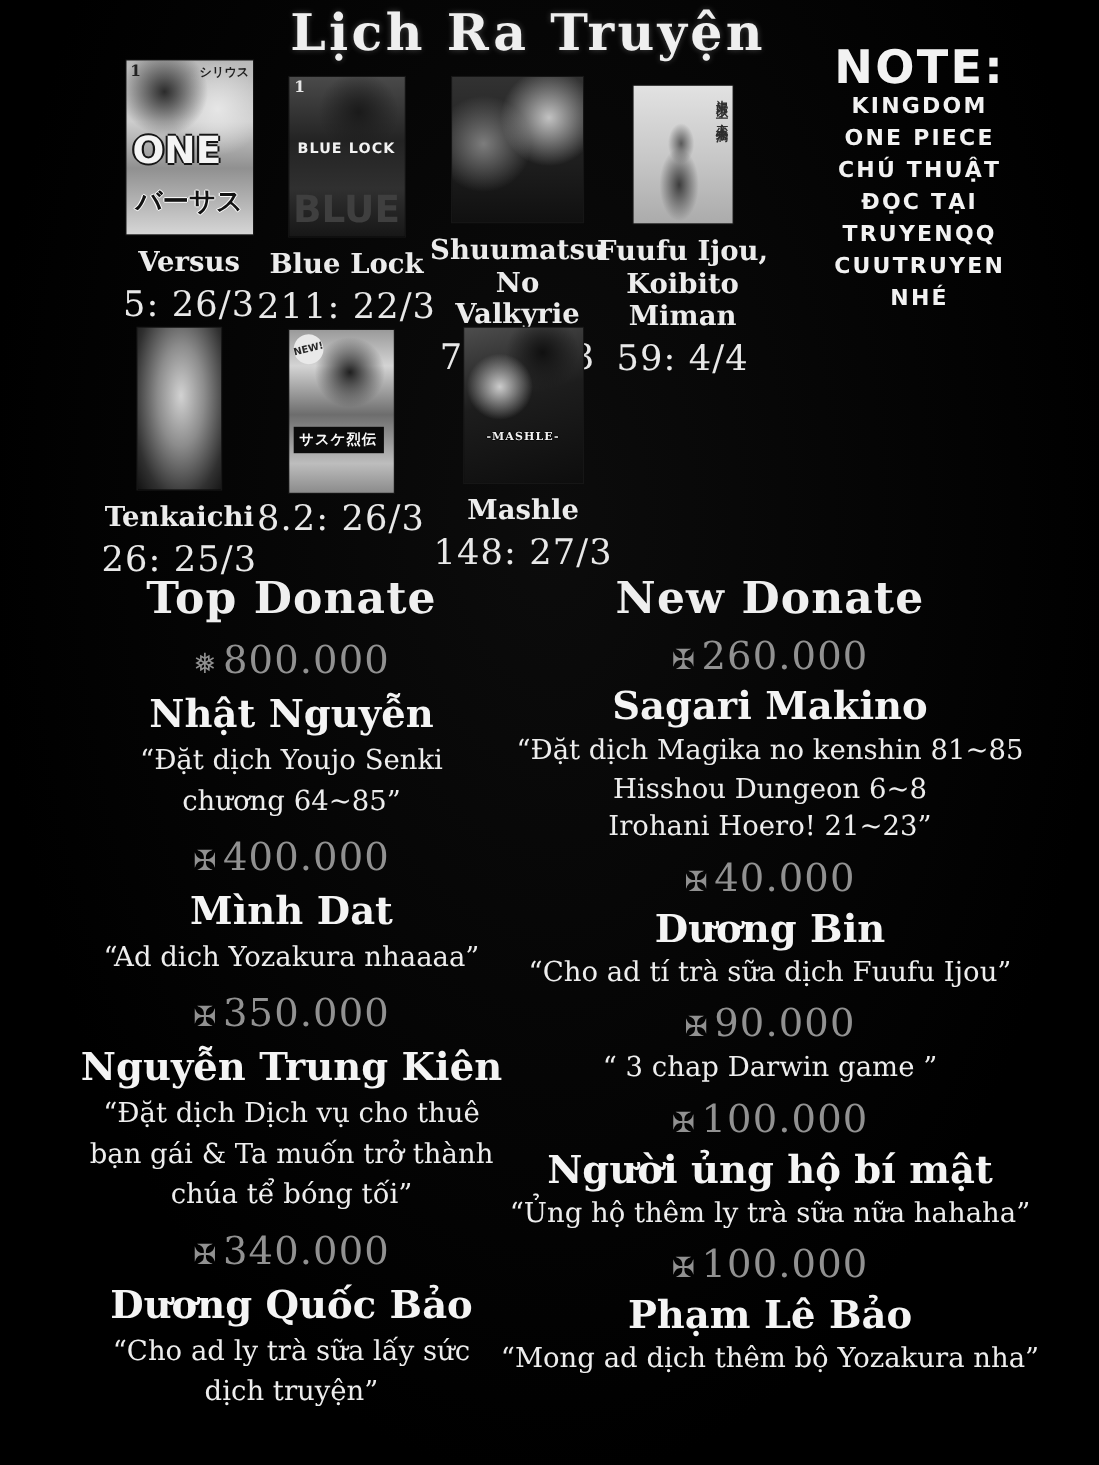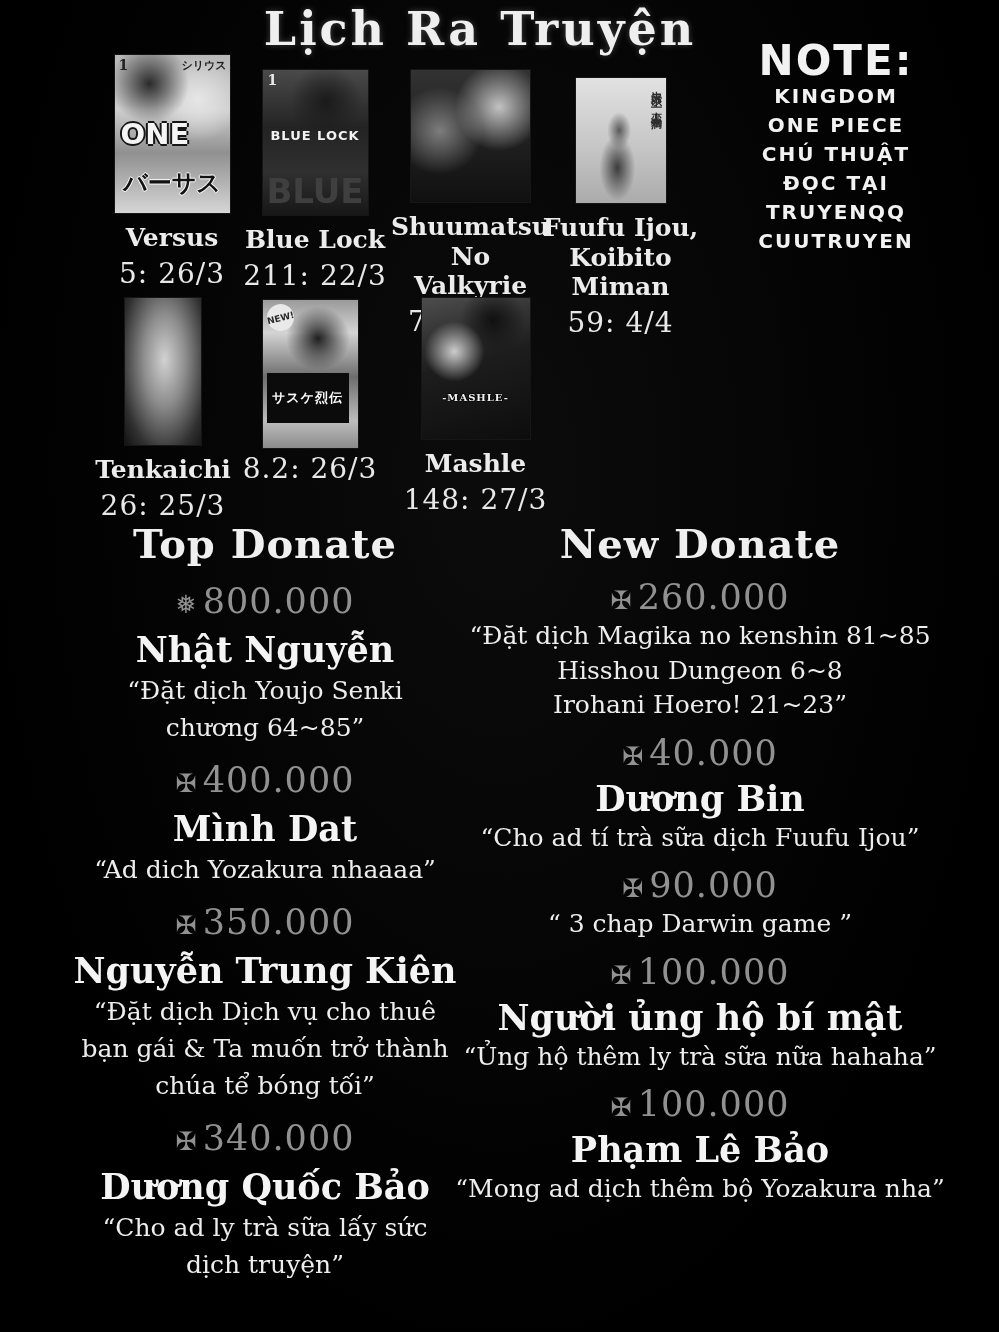--- a/index.html
+++ b/index.html
@@ -18,32 +18,32 @@
   
   .note-block{top:40px;left:708px;width:256px;text-align:center;
     font-family:"DejaVu Sans", sans-serif;}
   .note-heading{font-size:42px;font-weight:bold;letter-spacing:2px;line-height:1.0;}
   .note-line{font-size:20px;font-weight:bold;letter-spacing:2px;line-height:29px;}
   
   .release{text-align:center;}
   .cover{position:relative;margin:0 auto;box-shadow:0 0 0 1px #161616;overflow:hidden;}
   .release-name{font-size:25px;font-weight:bold;line-height:1.18;margin-top:10px;
     white-space:pre-line;color:#ececec;}
-  .release-sched{font-size:28px;margin-top:4px;color:#e8e8e8;letter-spacing:1px;}
+  .release-sched{font-size:32px;margin-top:4px;color:#e8e8e8;letter-spacing:1px;}
 
   .cover-versus{width:115px;height:158px;
     background:
       radial-gradient(circle at 30% 18%, #2b2b2b 0%, rgba(43,43,43,0) 26%),
       radial-gradient(circle at 72% 28%, #e6e6e6 0%, rgba(200,200,200,0) 30%),
       linear-gradient(180deg,#b8b8b8 0%,#cdcdcd 35%,#909090 62%,#d6d6d6 100%);}
   .cv-issue{position:absolute;top:2px;left:4px;color:#222;font-weight:bold;font-size:14px;}
   .cv-mag{position:absolute;top:3px;right:3px;color:#1d1d1d;font-weight:bold;font-size:11px;
     font-family:"DejaVu Sans", sans-serif;}
   .cv-one{position:absolute;top:62px;left:6px;font-family:"DejaVu Sans", sans-serif;
-    font-weight:bold;font-size:29px;color:#f4f4f4;
+    font-weight:bold;font-size:34px;color:#f4f4f4;
     text-shadow:-2px 0 #161616,2px 0 #161616,0 -2px #161616,0 2px #161616;}
   .cv-sub{position:absolute;top:112px;left:0;width:100%;text-align:center;
     font-family:"DejaVu Sans", sans-serif;font-weight:bold;font-size:24px;color:#121212;
     text-shadow:-1px 0 #fafafa,1px 0 #fafafa,0 -1px #fafafa,0 1px #fafafa;}
 
   .cover-bluelock{width:105px;height:145px;margin-top:15px;
     background:
       radial-gradient(circle at 60% 22%, #1a1a1a 0%, rgba(26,26,26,0) 28%),
       linear-gradient(180deg,#4a4a4a 0%,#232323 40%,#303030 70%,#171717 100%);}
   .bl-issue{position:absolute;top:2px;left:5px;color:#e8e8e8;font-weight:bold;font-size:14px;}
@@ -70,23 +70,23 @@
   .cover-tenkaichi{width:76px;height:147px;
     background:radial-gradient(ellipse at 52% 42%, #d2d2d2 0%, #8c8c8c 38%, #303030 78%, #121212 100%);}
 
   .cover-sasuke{width:95px;height:148px;margin-top:2px;
     background:
       radial-gradient(circle at 58% 26%, #1f1f1f 0%, rgba(31,31,31,0) 26%),
       linear-gradient(180deg,#9a9a9a 0%,#d4d4d4 22%,#6d6d6d 52%,#bdbdbd 82%,#8b8b8b 100%);}
   .sk-badge{position:absolute;top:4px;left:4px;width:27px;height:27px;border-radius:50%;
     background:#e9e9e9;color:#2a2a2a;font-family:"DejaVu Sans", sans-serif;font-weight:bold;
     font-size:9px;display:flex;align-items:center;justify-content:center;transform:rotate(-14deg);}
-  .sk-band{position:absolute;top:73px;left:4px;width:82px;background:#0b0b0b;color:#fafafa;
+  .sk-band{position:absolute;top:88px;left:4px;width:82px;background:#0b0b0b;color:#fafafa;
     font-family:"DejaVu Sans", sans-serif;font-weight:bold;font-size:13px;
-    text-align:center;padding:16px 0;letter-spacing:1px;}
+    text-align:center;padding:3px 0;letter-spacing:1px;}
 
   .cover-mashle{width:108px;height:141px;
     background:
       radial-gradient(circle at 30% 38%, #cccccc 0%, rgba(70,70,70,0) 26%),
       radial-gradient(circle at 66% 16%, #101010 0%, rgba(16,16,16,0) 24%),
       linear-gradient(165deg,#4d4d4d 0%,#1d1d1d 45%,#0d0d0d 100%);}
   .ms-title{position:absolute;top:94px;left:0;width:100%;text-align:center;
     font-weight:bold;font-size:10px;letter-spacing:1px;color:#f1f1f1;
     text-shadow:-1px 0 #0a0a0a,1px 0 #0a0a0a,0 -1px #0a0a0a,0 1px #0a0a0a;}
 
@@ -110,20 +110,21 @@
 <div class="abs page-title">Lịch Ra Truyện</div>
 
 <div class="abs note-block">
   <div class="note-heading">NOTE:</div>
   <div class="note-line">KINGDOM</div>
   <div class="note-line">ONE PIECE</div>
   <div class="note-line">CHÚ THUẬT</div>
   <div class="note-line">ĐỌC TẠI</div>
   <div class="note-line">TRUYENQQ</div>
   <div class="note-line">CUUTRUYEN</div>
+  <div class="note-line">NHÉ</div>
 </div>
 
 <div class="abs release" style="top:55px;left:77px;width:190px;">
   <div class="cover cover-versus">
     <span class="cv-issue">1</span>
     <span class="cv-mag">シリウス</span>
     <span class="cv-one">ONE</span>
     <span class="cv-sub">バーサス</span>
   </div>
   <div class="release-name">Versus</div>
@@ -208,20 +209,21 @@
     <div class="msg">“Cho ad ly trà sữa lấy sức
 dịch truyện”</div>
   </div>
 </div>
 
 <div class="abs donate-col right">
   <div class="donate-heading">New Donate</div>
 
   <div>
     <div class="amount"><span class="sym">✠</span><span>260.000</span></div>
+    <div class="donor">Sagari Makino</div>
     <div class="msg">“Đặt dịch Magika no kenshin 81~85
 Hisshou Dungeon 6~8
 Irohani Hoero! 21~23”</div>
   </div>
 
   <div>
     <div class="amount"><span class="sym">✠</span><span>40.000</span></div>
     <div class="donor">Dương Bin</div>
     <div class="msg">“Cho ad tí trà sữa dịch Fuufu Ijou”</div>
   </div>

